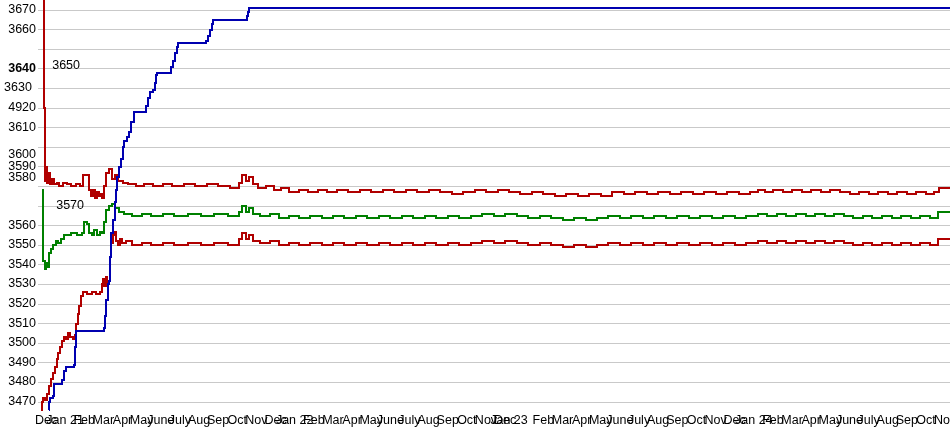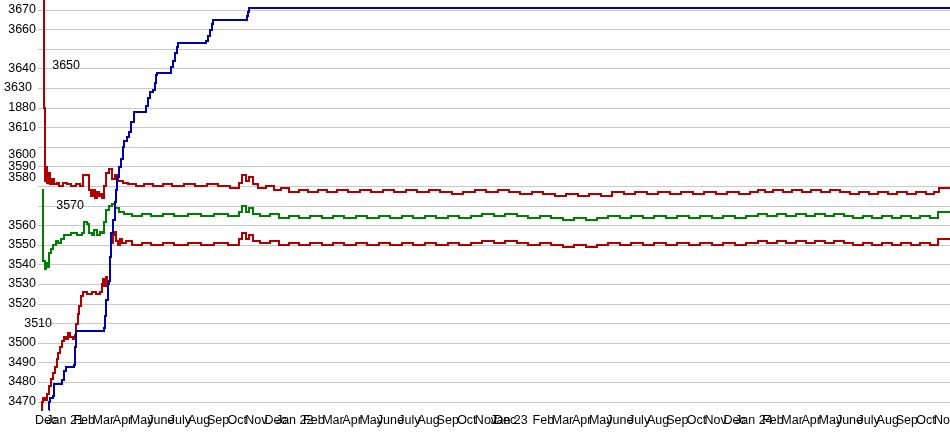--- a/index.html
+++ b/index.html
@@ -38,34 +38,34 @@
       <path d="M 43.7 -1.8 H 44.1 V 108.0 H 44.5 V 180.5 H 46.0 V 166.8 H 47.1 V 182.5 H 48.3 V 172.7 H 49.8 V 184.4 H 51.7 V 178.6 H 53.7 V 184.4 H 56.5 V 182.5 H 59.4 V 186.4 H 63.2 V 182.5 H 67.0 V 184.4 H 70.9 V 186.4 H 75.7 V 184.4 H 79.5 V 186.4 H 83.3 V 174.6 H 86.2 V 174.6 H 89.0 V 190.3 H 91.0 V 196.2 H 92.9 V 190.3 H 94.8 V 198.2 H 96.7 V 192.3 H 98.6 V 196.2 H 100.5 V 194.2 H 102.4 V 198.2 H 104.3 V 186.4 H 106.3 V 172.7 H 109.1 V 168.8 H 112.0 V 178.6 H 114.9 V 174.6 H 117.7 V 180.5 H 122.5 V 182.5 H 128.3 V 184.4 H 135.9 V 186.4 H 143.6 V 184.4 H 153.1 V 186.4 H 162.7 V 184.4 H 172.3 V 186.4 H 183.7 V 184.4 H 195.2 V 186.4 H 206.7 V 184.4 H 218.2 V 186.4 H 229.6 V 188.4 H 239.2 V 182.5 H 242.1 V 174.6 H 245.9 V 180.5 H 248.8 V 176.6 H 252.6 V 184.4 H 258.3 V 188.4 H 266.0 V 186.4 H 273.6 V 190.3 H 281.3 V 188.4 H 289.0 V 192.3 H 298.5 V 190.3 H 308.1 V 192.3 H 317.6 V 190.3 H 327.2 V 192.3 H 336.8 V 190.3 H 348.3 V 192.3 H 359.7 V 190.3 H 371.2 V 192.3 H 382.7 V 190.3 H 394.2 V 192.3 H 405.6 V 190.3 H 417.1 V 192.3 H 428.6 V 190.3 H 440.1 V 192.3 H 451.6 V 194.2 H 463.0 V 192.3 H 474.5 V 190.3 H 486.0 V 192.3 H 497.5 V 190.3 H 508.9 V 192.3 H 520.4 V 194.2 H 531.9 V 192.3 H 543.4 V 194.2 H 554.9 V 196.2 H 566.3 V 194.2 H 577.8 V 196.2 H 589.3 V 194.2 H 600.8 V 196.2 H 612.2 V 192.3 H 623.7 V 194.2 H 635.2 V 192.3 H 646.7 V 194.2 H 658.2 V 192.3 H 669.6 V 194.2 H 681.1 V 192.3 H 692.6 V 194.2 H 704.1 V 192.3 H 715.5 V 194.2 H 727.0 V 192.3 H 738.5 V 194.2 H 750.0 V 192.3 H 757.6 V 190.3 H 765.3 V 192.3 H 772.9 V 190.3 H 782.5 V 192.3 H 792.1 V 190.3 H 801.6 V 192.3 H 811.2 V 190.3 H 820.8 V 192.3 H 830.3 V 190.3 H 839.9 V 192.3 H 849.5 V 194.2 H 859.0 V 192.3 H 868.6 V 194.2 H 878.2 V 192.3 H 887.7 V 194.2 H 897.3 V 192.3 H 906.8 V 194.2 H 916.4 V 192.3 H 926.0 V 194.2 H 933.6 V 192.3 H 939.4 V 188.4 H 950.8 V 188.4" fill="none" stroke="#b00000" stroke-width="2" shape-rendering="crispEdges"></path>
       <path d="M 42.2 190.3 H 42.7 V 225.6 H 43.3 V 260.9 H 45.0 V 268.7 H 46.4 V 262.8 H 47.5 V 266.8 H 48.9 V 253.0 H 50.8 V 249.1 H 52.7 V 245.2 H 55.6 V 241.3 H 58.4 V 243.2 H 61.3 V 239.3 H 64.2 V 235.4 H 70.9 V 233.4 H 76.6 V 235.4 H 82.3 V 233.4 H 84.3 V 221.7 H 87.1 V 223.6 H 89.0 V 233.4 H 91.9 V 235.4 H 94.2 V 229.5 H 96.7 V 235.4 H 99.6 V 231.5 H 102.4 V 233.4 H 104.3 V 221.7 H 106.3 V 209.9 H 109.1 V 206.0 H 112.0 V 204.0 H 114.9 V 208.0 H 118.7 V 211.9 H 124.4 V 213.8 H 132.1 V 215.8 H 141.6 V 213.8 H 151.2 V 215.8 H 162.7 V 213.8 H 174.2 V 215.8 H 187.6 V 213.8 H 201.0 V 215.8 H 214.3 V 213.8 H 227.7 V 215.8 H 239.2 V 211.9 H 242.1 V 206.0 H 245.9 V 211.9 H 248.8 V 208.0 H 252.6 V 213.8 H 260.3 V 215.8 H 269.8 V 213.8 H 279.4 V 217.8 H 289.0 V 215.8 H 298.5 V 217.8 H 310.0 V 215.8 H 321.5 V 217.8 H 332.9 V 215.8 H 344.4 V 217.8 H 355.9 V 215.8 H 367.4 V 217.8 H 378.9 V 215.8 H 390.3 V 217.8 H 401.8 V 215.8 H 413.3 V 217.8 H 424.8 V 215.8 H 436.3 V 217.8 H 447.7 V 215.8 H 459.2 V 217.8 H 470.7 V 215.8 H 482.2 V 213.8 H 493.6 V 215.8 H 505.1 V 213.8 H 516.6 V 215.8 H 528.1 V 217.8 H 539.6 V 215.8 H 551.0 V 217.8 H 562.5 V 219.7 H 574.0 V 217.8 H 585.5 V 219.7 H 596.9 V 217.8 H 608.4 V 215.8 H 619.9 V 217.8 H 631.4 V 215.8 H 642.9 V 217.8 H 654.3 V 215.8 H 665.8 V 217.8 H 677.3 V 215.8 H 688.8 V 217.8 H 700.2 V 215.8 H 711.7 V 217.8 H 723.2 V 215.8 H 734.7 V 217.8 H 746.2 V 215.8 H 757.6 V 213.8 H 767.2 V 215.8 H 776.8 V 213.8 H 786.3 V 215.8 H 795.9 V 213.8 H 805.5 V 215.8 H 815.0 V 213.8 H 824.6 V 215.8 H 834.2 V 213.8 H 843.7 V 215.8 H 853.3 V 217.8 H 862.9 V 215.8 H 872.4 V 217.8 H 882.0 V 215.8 H 891.5 V 217.8 H 901.1 V 215.8 H 910.7 V 217.8 H 920.2 V 215.8 H 929.8 V 217.8 H 937.5 V 211.9 H 950.8 V 211.9" fill="none" stroke="#008000" stroke-width="2" shape-rendering="crispEdges"></path>
       <path d="M 41.2 409.8 H 42.2 V 402.0 H 43.1 V 398.1 H 45.0 V 400.0 H 47.0 V 394.2 H 48.9 V 386.3 H 50.8 V 378.5 H 52.7 V 372.6 H 54.6 V 366.7 H 56.5 V 358.9 H 58.4 V 353.0 H 60.3 V 347.1 H 62.3 V 341.2 H 64.2 V 337.3 H 66.1 V 339.3 H 68.0 V 333.4 H 69.9 V 337.3 H 72.8 V 339.3 H 74.7 V 335.4 H 76.2 V 323.6 H 77.8 V 313.8 H 79.3 V 306.0 H 81.4 V 296.2 H 83.3 V 292.2 H 87.1 V 294.2 H 91.9 V 292.2 H 95.7 V 294.2 H 99.6 V 292.2 H 101.5 V 284.4 H 103.0 V 278.5 H 104.3 V 286.4 H 105.7 V 276.6 H 106.8 V 284.4 H 108.2 V 280.5 H 109.5 V 257.0 H 111.0 V 243.2 H 112.6 V 235.4 H 113.9 V 231.5 H 115.8 V 241.3 H 117.7 V 245.2 H 119.7 V 239.3 H 121.6 V 243.2 H 126.3 V 241.3 H 132.1 V 245.2 H 141.6 V 243.2 H 151.2 V 245.2 H 162.7 V 243.2 H 174.2 V 245.2 H 187.6 V 243.2 H 201.0 V 245.2 H 214.3 V 243.2 H 227.7 V 245.2 H 239.2 V 239.3 H 242.1 V 233.4 H 245.9 V 239.3 H 248.8 V 235.4 H 252.6 V 241.3 H 260.3 V 243.2 H 269.8 V 241.3 H 279.4 V 245.2 H 289.0 V 243.2 H 298.5 V 245.2 H 310.0 V 243.2 H 321.5 V 245.2 H 332.9 V 243.2 H 344.4 V 245.2 H 355.9 V 243.2 H 367.4 V 245.2 H 378.9 V 243.2 H 390.3 V 245.2 H 401.8 V 243.2 H 413.3 V 245.2 H 424.8 V 243.2 H 436.3 V 245.2 H 447.7 V 243.2 H 459.2 V 245.2 H 470.7 V 243.2 H 482.2 V 241.3 H 493.6 V 243.2 H 505.1 V 241.3 H 516.6 V 243.2 H 528.1 V 245.2 H 539.6 V 243.2 H 551.0 V 245.2 H 562.5 V 247.2 H 574.0 V 245.2 H 585.5 V 247.2 H 596.9 V 245.2 H 608.4 V 243.2 H 619.9 V 245.2 H 631.4 V 243.2 H 642.9 V 245.2 H 654.3 V 243.2 H 665.8 V 245.2 H 677.3 V 243.2 H 688.8 V 245.2 H 700.2 V 243.2 H 711.7 V 245.2 H 723.2 V 243.2 H 734.7 V 245.2 H 746.2 V 243.2 H 757.6 V 241.3 H 767.2 V 243.2 H 776.8 V 241.3 H 786.3 V 243.2 H 795.9 V 241.3 H 805.5 V 243.2 H 815.0 V 241.3 H 824.6 V 243.2 H 834.2 V 241.3 H 843.7 V 243.2 H 853.3 V 245.2 H 862.9 V 243.2 H 872.4 V 245.2 H 882.0 V 243.2 H 891.5 V 245.2 H 901.1 V 243.2 H 910.7 V 245.2 H 920.2 V 243.2 H 929.8 V 245.2 H 937.5 V 239.3 H 950.8 V 237.4" fill="none" stroke="#b00000" stroke-width="2" shape-rendering="crispEdges"></path>
       <path d="M 48.9 409.8 H 49.4 V 402.0 H 50.2 V 398.1 H 52.7 V 396.1 H 53.7 V 384.4 H 61.3 V 384.4 H 62.3 V 380.4 H 64.2 V 370.6 H 66.1 V 366.7 H 73.7 V 364.8 H 75.1 V 347.1 H 76.2 V 331.4 H 102.4 V 331.4 H 103.8 V 327.5 H 104.9 V 315.8 H 106.3 V 300.1 H 107.6 V 284.4 H 108.7 V 280.5 H 110.1 V 257.0 H 111.4 V 233.4 H 113.0 V 219.7 H 114.5 V 202.1 H 115.8 V 190.3 H 117.2 V 176.6 H 118.7 V 166.8 H 120.6 V 159.0 H 122.5 V 147.2 H 124.4 V 141.3 H 127.3 V 137.4 H 129.2 V 131.5 H 131.1 V 121.7 H 134.0 V 111.9 H 144.5 V 111.9 H 146.4 V 106.0 H 148.3 V 98.2 H 150.3 V 92.3 H 153.1 V 90.4 H 154.7 V 82.5 H 156.0 V 74.7 H 157.3 V 72.7 H 169.4 V 72.7 H 171.3 V 66.8 H 172.6 V 61.0 H 174.6 V 53.1 H 176.5 V 47.2 H 178.0 V 43.3 H 205.7 V 41.4 H 207.6 V 35.5 H 209.6 V 29.6 H 211.5 V 23.7 H 212.8 V 19.8 H 245.0 V 19.8 H 246.5 V 15.9 H 247.8 V 12.0 H 249.2 V 8.0 H 950.8 V 8.0" fill="none" stroke="#0000b0" stroke-width="2" shape-rendering="crispEdges"></path>
     </svg>
   <div id="y-labels">
       <div class="ylab" style="top: 395px;">3470</div>
       <div class="ylab" style="top: 375.4px;">3480</div>
       <div class="ylab" style="top: 355.8px;">3490</div>
       <div class="ylab" style="top: 336.2px;">3500</div>
-      <div class="ylab" style="top: 316.6px; padding-left: 16px;">3510</div>
+      <div class="ylab" style="top: 316.6px;">3510</div>
       <div class="ylab" style="top: 297px;">3520</div>
       <div class="ylab" style="top: 277.4px;">3530</div>
       <div class="ylab" style="top: 257.8px;">3540</div>
       <div class="ylab" style="top: 238.2px;">3550</div>
       <div class="ylab" style="top: 218.6px;">3560</div>
       <div class="ylab" style="top: 199px; padding-left: 48px;">3570</div>
       <div class="ylab" style="top: 171px;">3580</div>
       <div class="ylab" style="top: 159.8px;">3590</div>
       <div class="ylab" style="top: 140.2px; margin-top: 8px;">3600</div>
       <div class="ylab" style="top: 120.6px;">3610</div>
-      <div class="ylab" style="top: 101px;">1880</div>
+      <div class="ylab" style="top: 101px;">4920</div>
       <div class="ylab" style="top: 81.4px; text-align: center;">3630</div>
-      <div class="ylab" style="top: 61.8px;">3640</div>
+      <div class="ylab" style="top: 61.8px; font-weight: bold;">3640</div>
       <div class="ylab" style="top: 59px; padding-left: 44px;">3650</div>
       <div class="ylab" style="top: 22.6px;">3660</div>
       <div class="ylab" style="top: 3px;">3670</div>
     </div>
   <div id="x-labels">
       <span class="xlab" style="left: 46px;">Dec</span>
       <span class="xlab" style="left: 65.13px;">Jan 21</span>
       <span class="xlab" style="left: 84.26px;">Feb</span>
       <span class="xlab" style="left: 103.39px;">Mar</span>
       <span class="xlab" style="left: 122.52px;">Apr</span>

